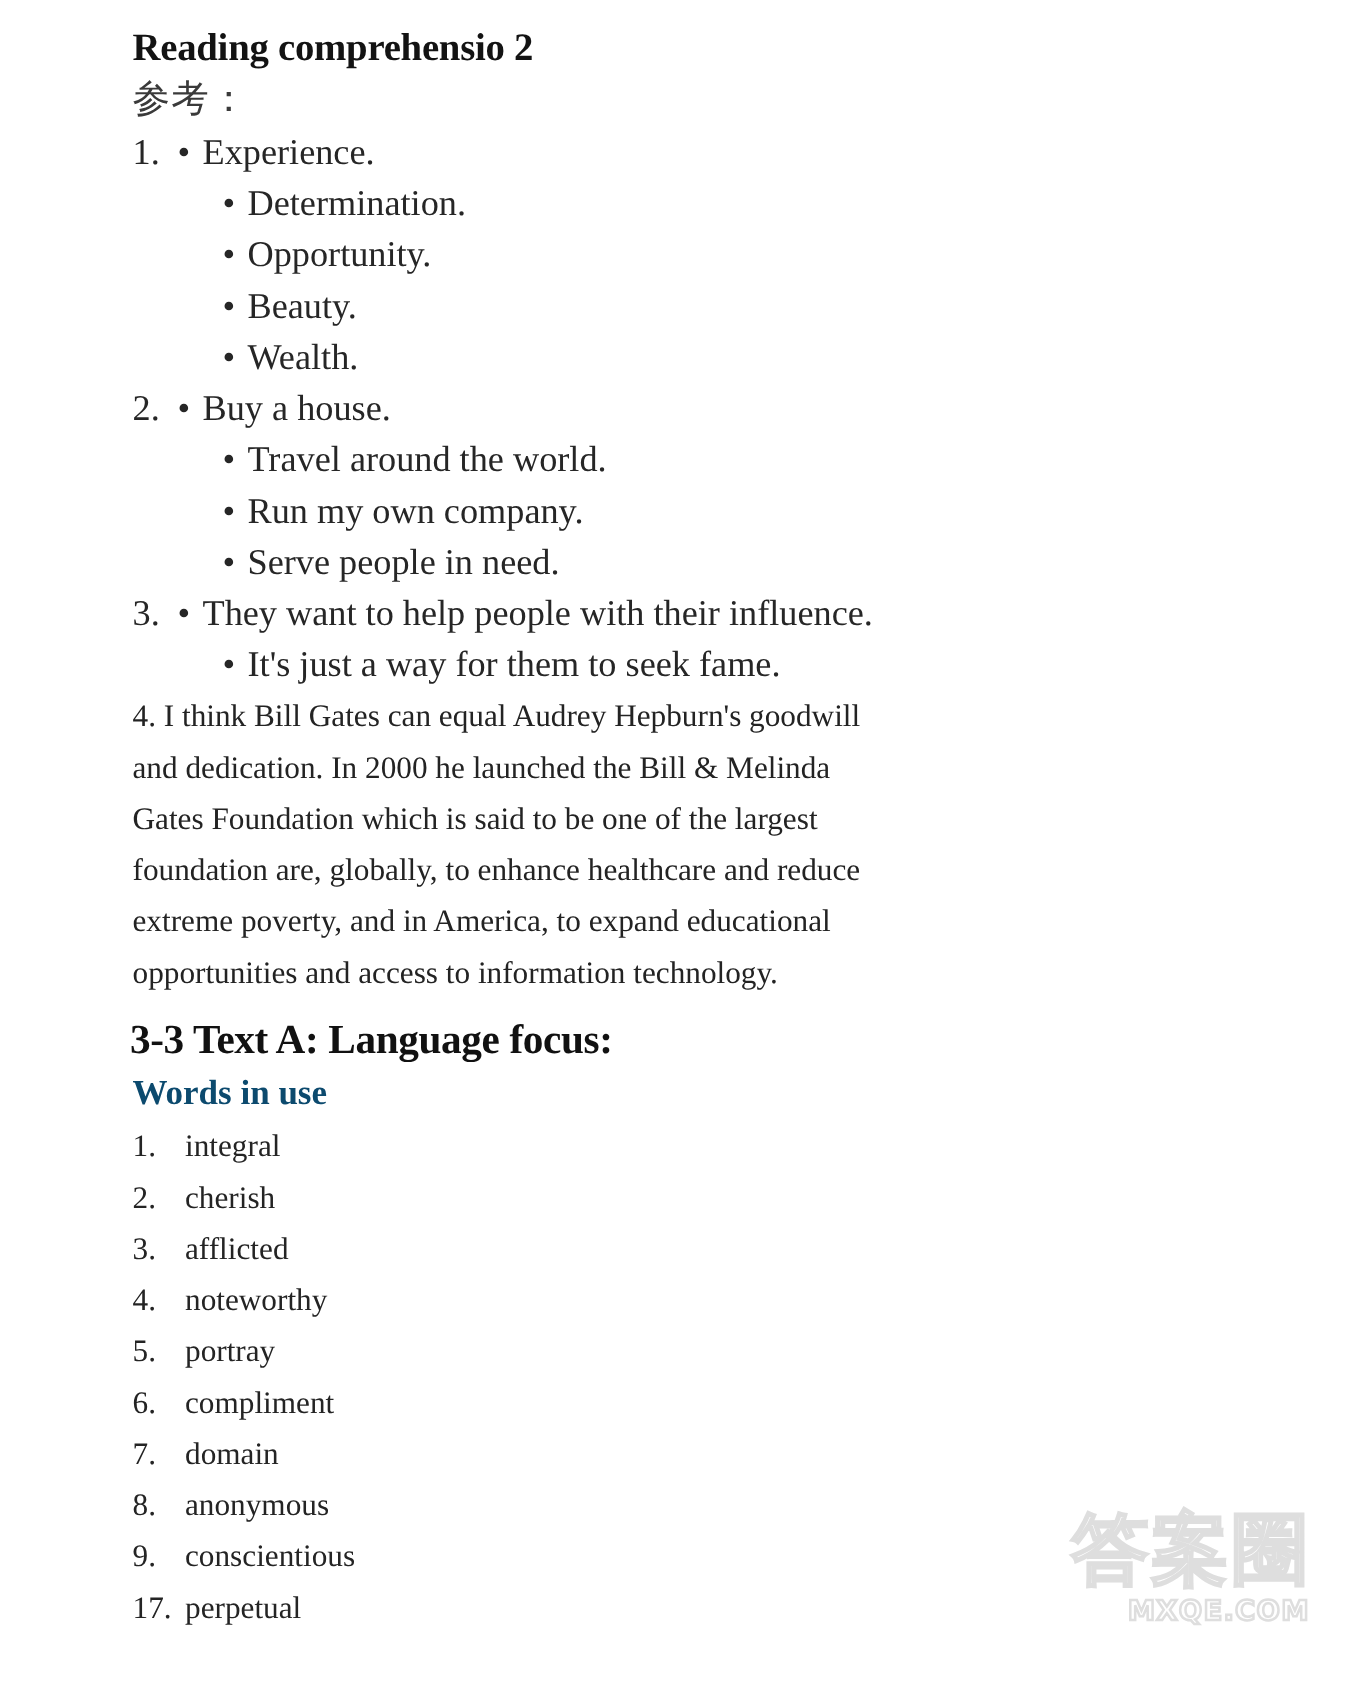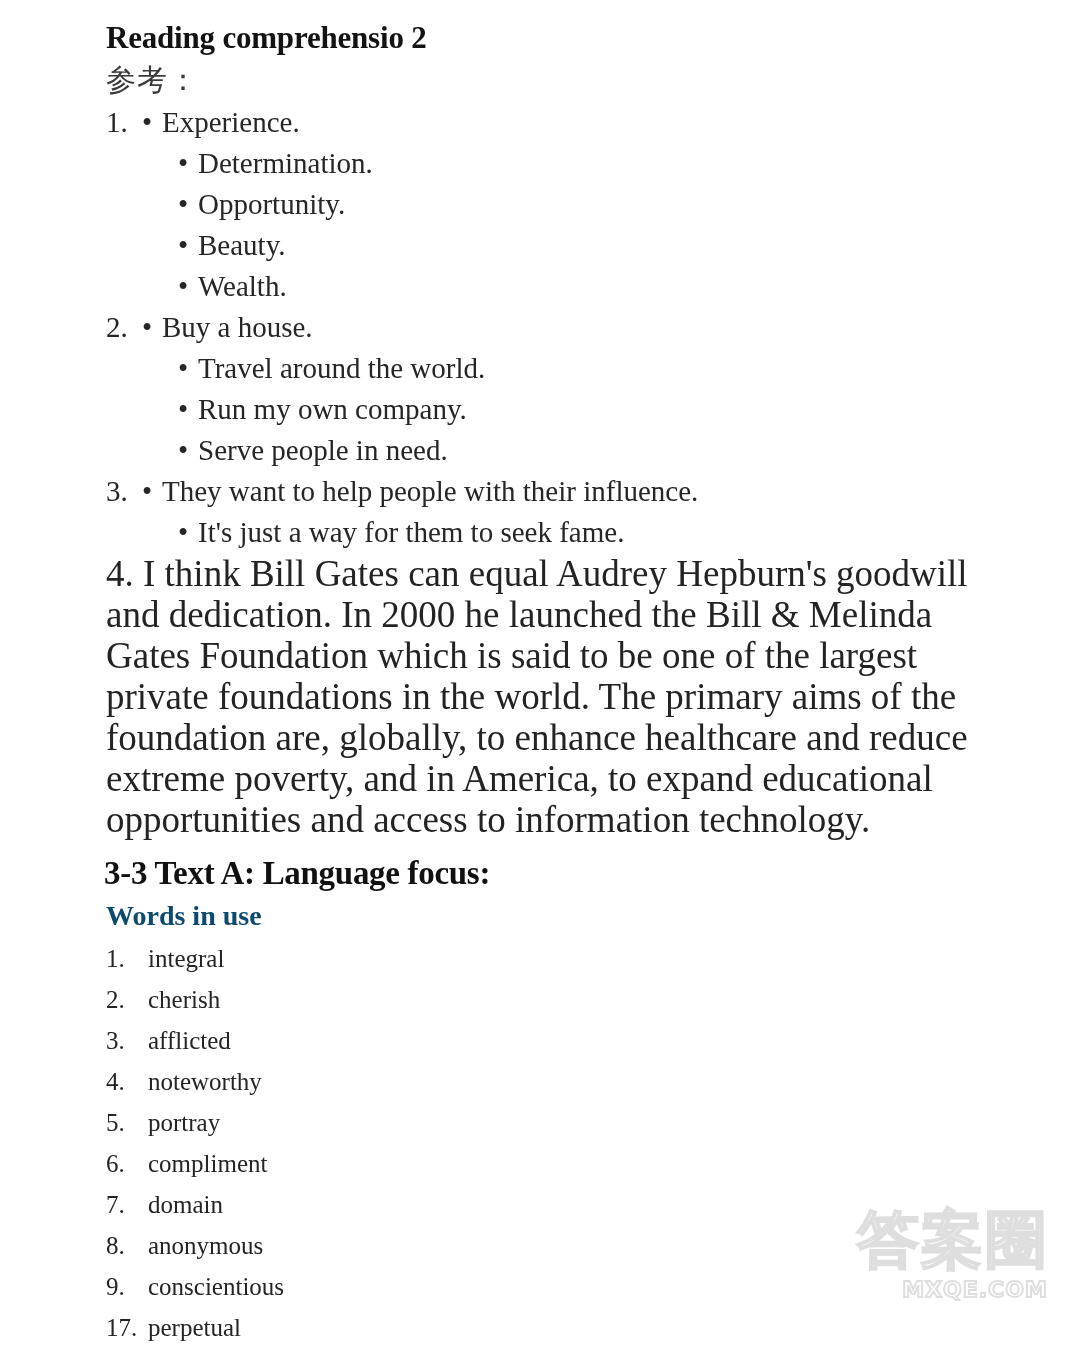--- a/index.html
+++ b/index.html
@@ -93,21 +93,21 @@
   .bullet {
     display: inline-block;
     width: 20px;
     color: #262626;
   }
 
   
   .para {
     margin: 0 0 0 106px;
     width: 846px;
-    font-size: 37px;
+    font-size: 25px;
     line-height: 41px;
     color: #232323;
   }
   .para .pline {
     display: block;
     white-space: pre;
   }
 
   
   .words {
@@ -188,21 +188,20 @@
       <div class="ans-line lead"><span class="num">3.</span><span class="bullet">•</span><span>They want to help people with their influence.</span></div>
       <div class="ans-line sub"><span class="bullet">•</span><span>It's just a way for them to seek fame.</span></div>
     </div>
 
   </div>
 
   <div class="para">
     <span class="pline">4. I think Bill Gates can equal Audrey Hepburn's goodwill</span>
     <span class="pline">and dedication. In 2000 he launched the Bill &amp; Melinda</span>
     <span class="pline">Gates Foundation which is said to be one of the largest</span>
-    <span class="pline">private foundations in the world. The primary aims of the</span>
     <span class="pline">foundation are, globally, to enhance healthcare and reduce</span>
     <span class="pline">extreme poverty, and in America, to expand educational</span>
     <span class="pline">opportunities and access to information technology.</span>
   </div>
 
   <h2 class="section-heading">3-3 Text A: Language focus:</h2>
   <h3 class="sub-heading">Words in use</h3>
 
   <ol class="words">
     <li><span class="wnum">1.</span><span>integral</span></li>

